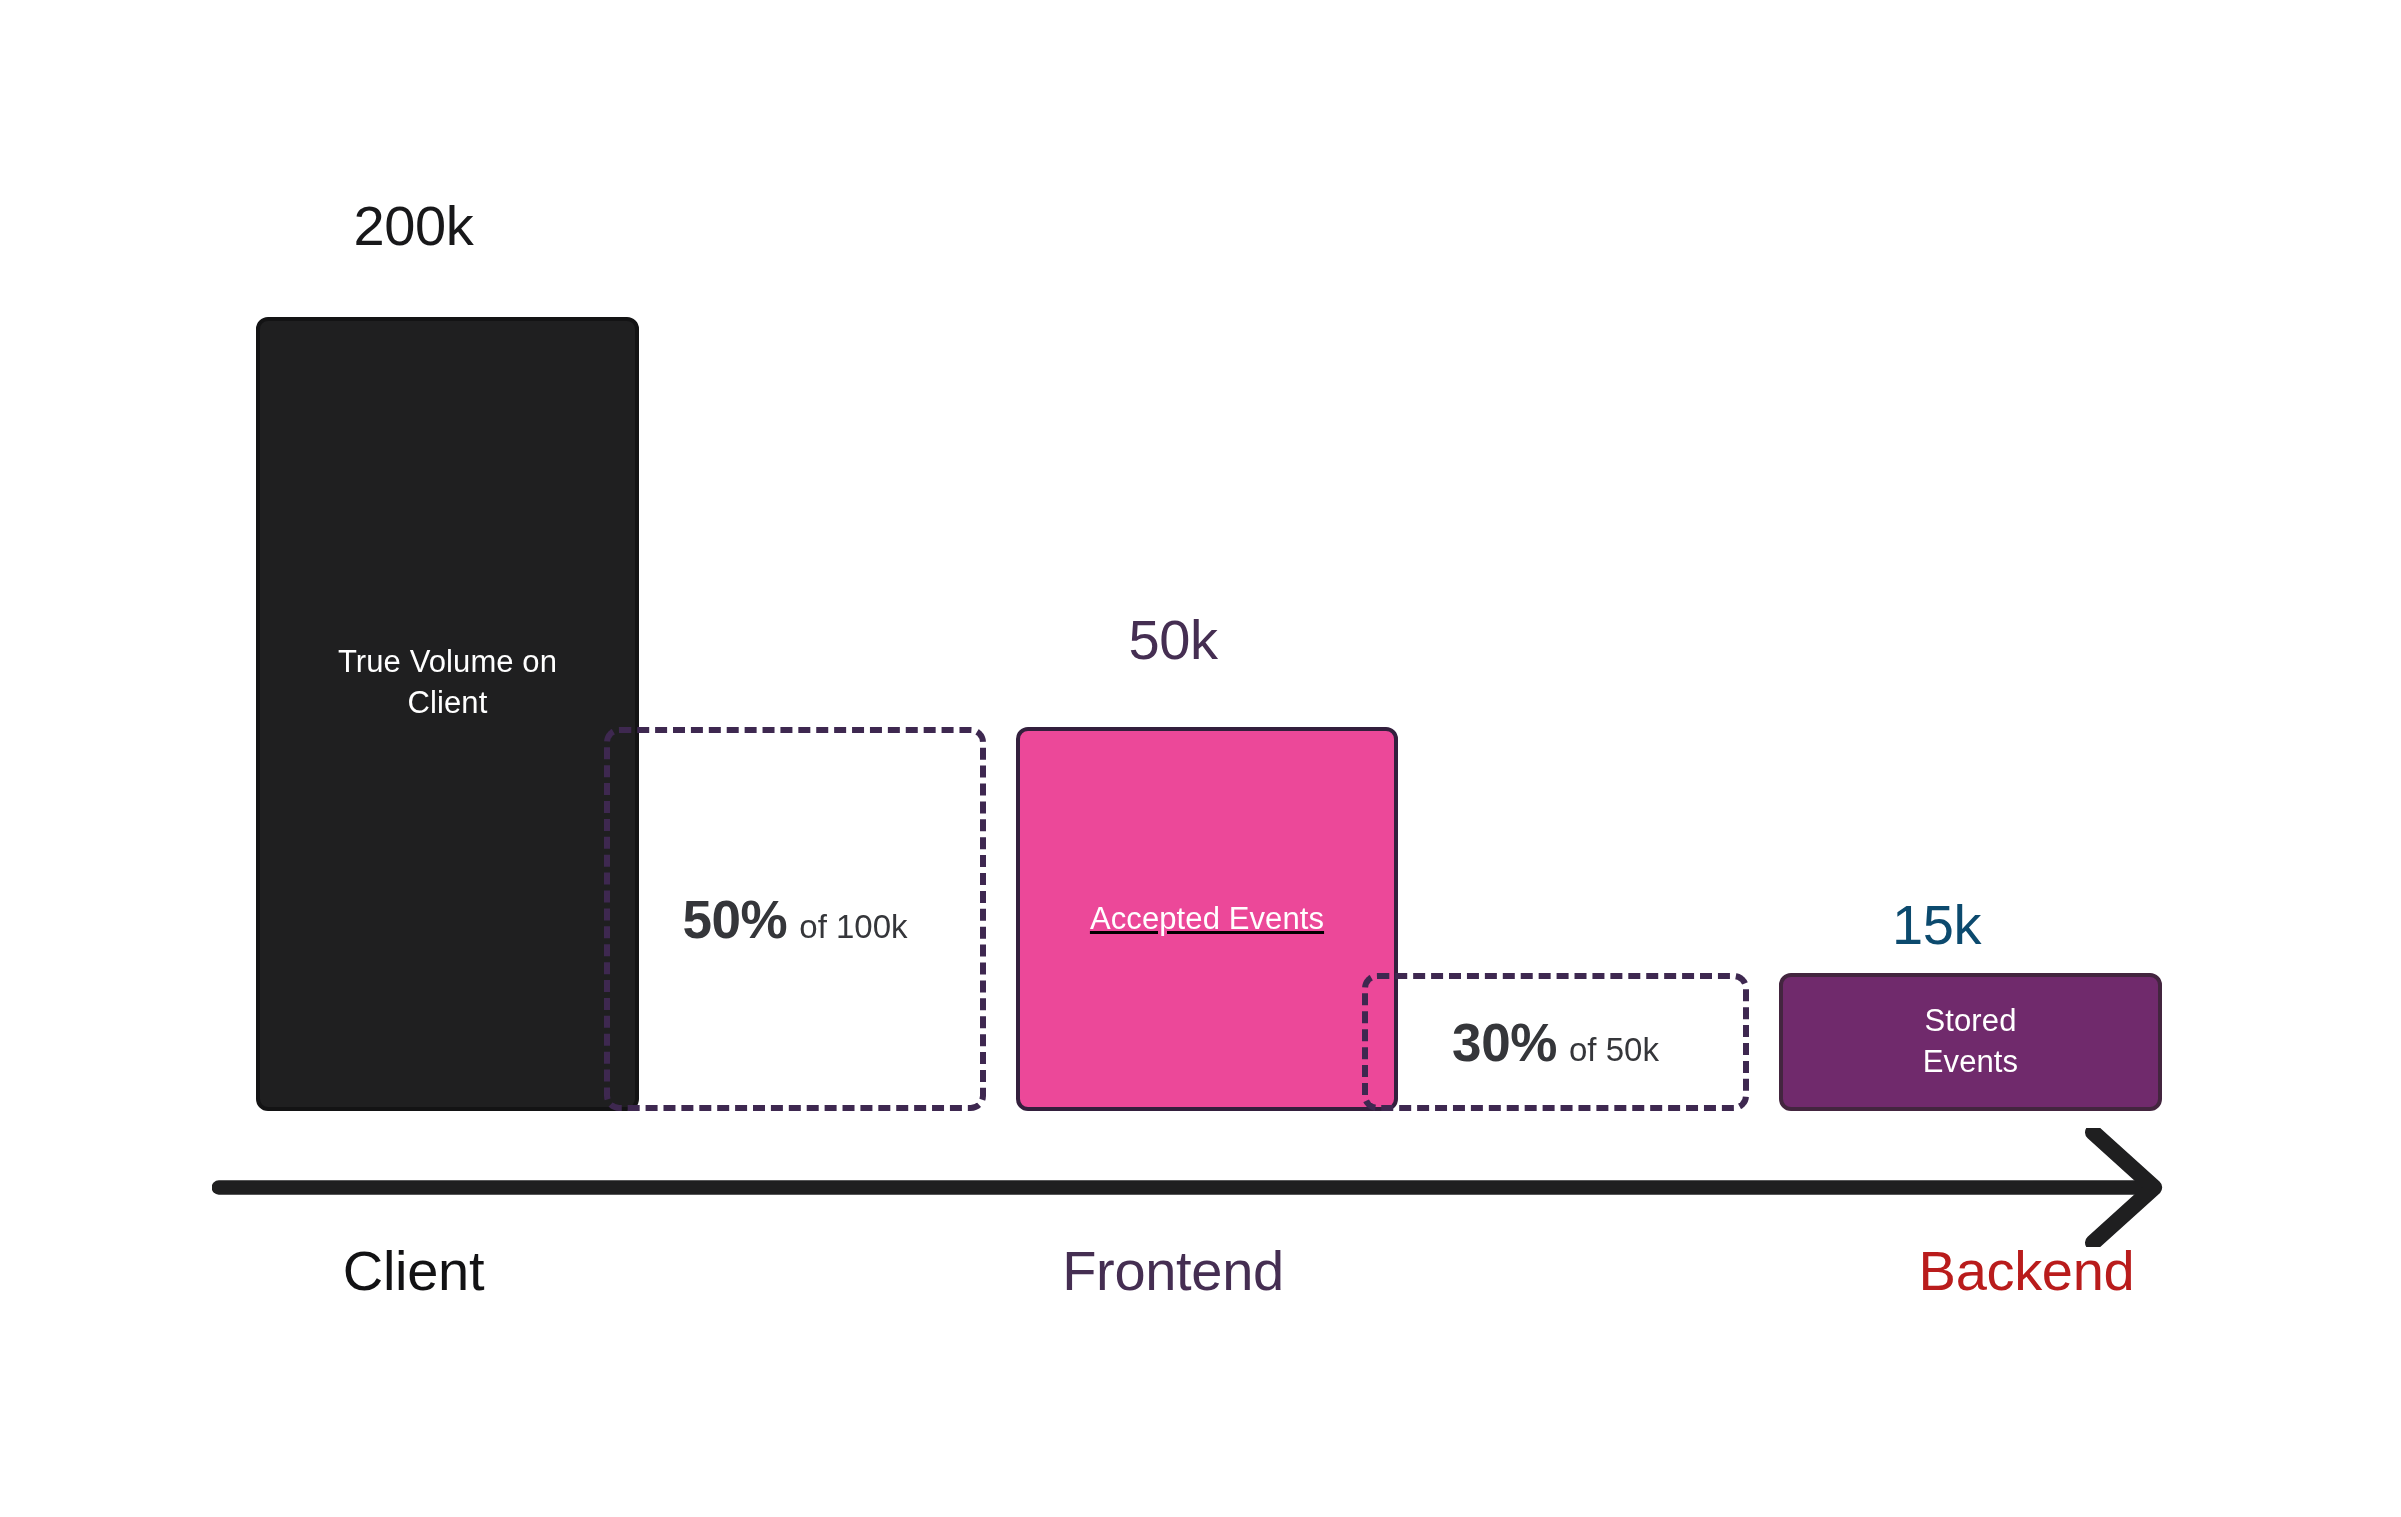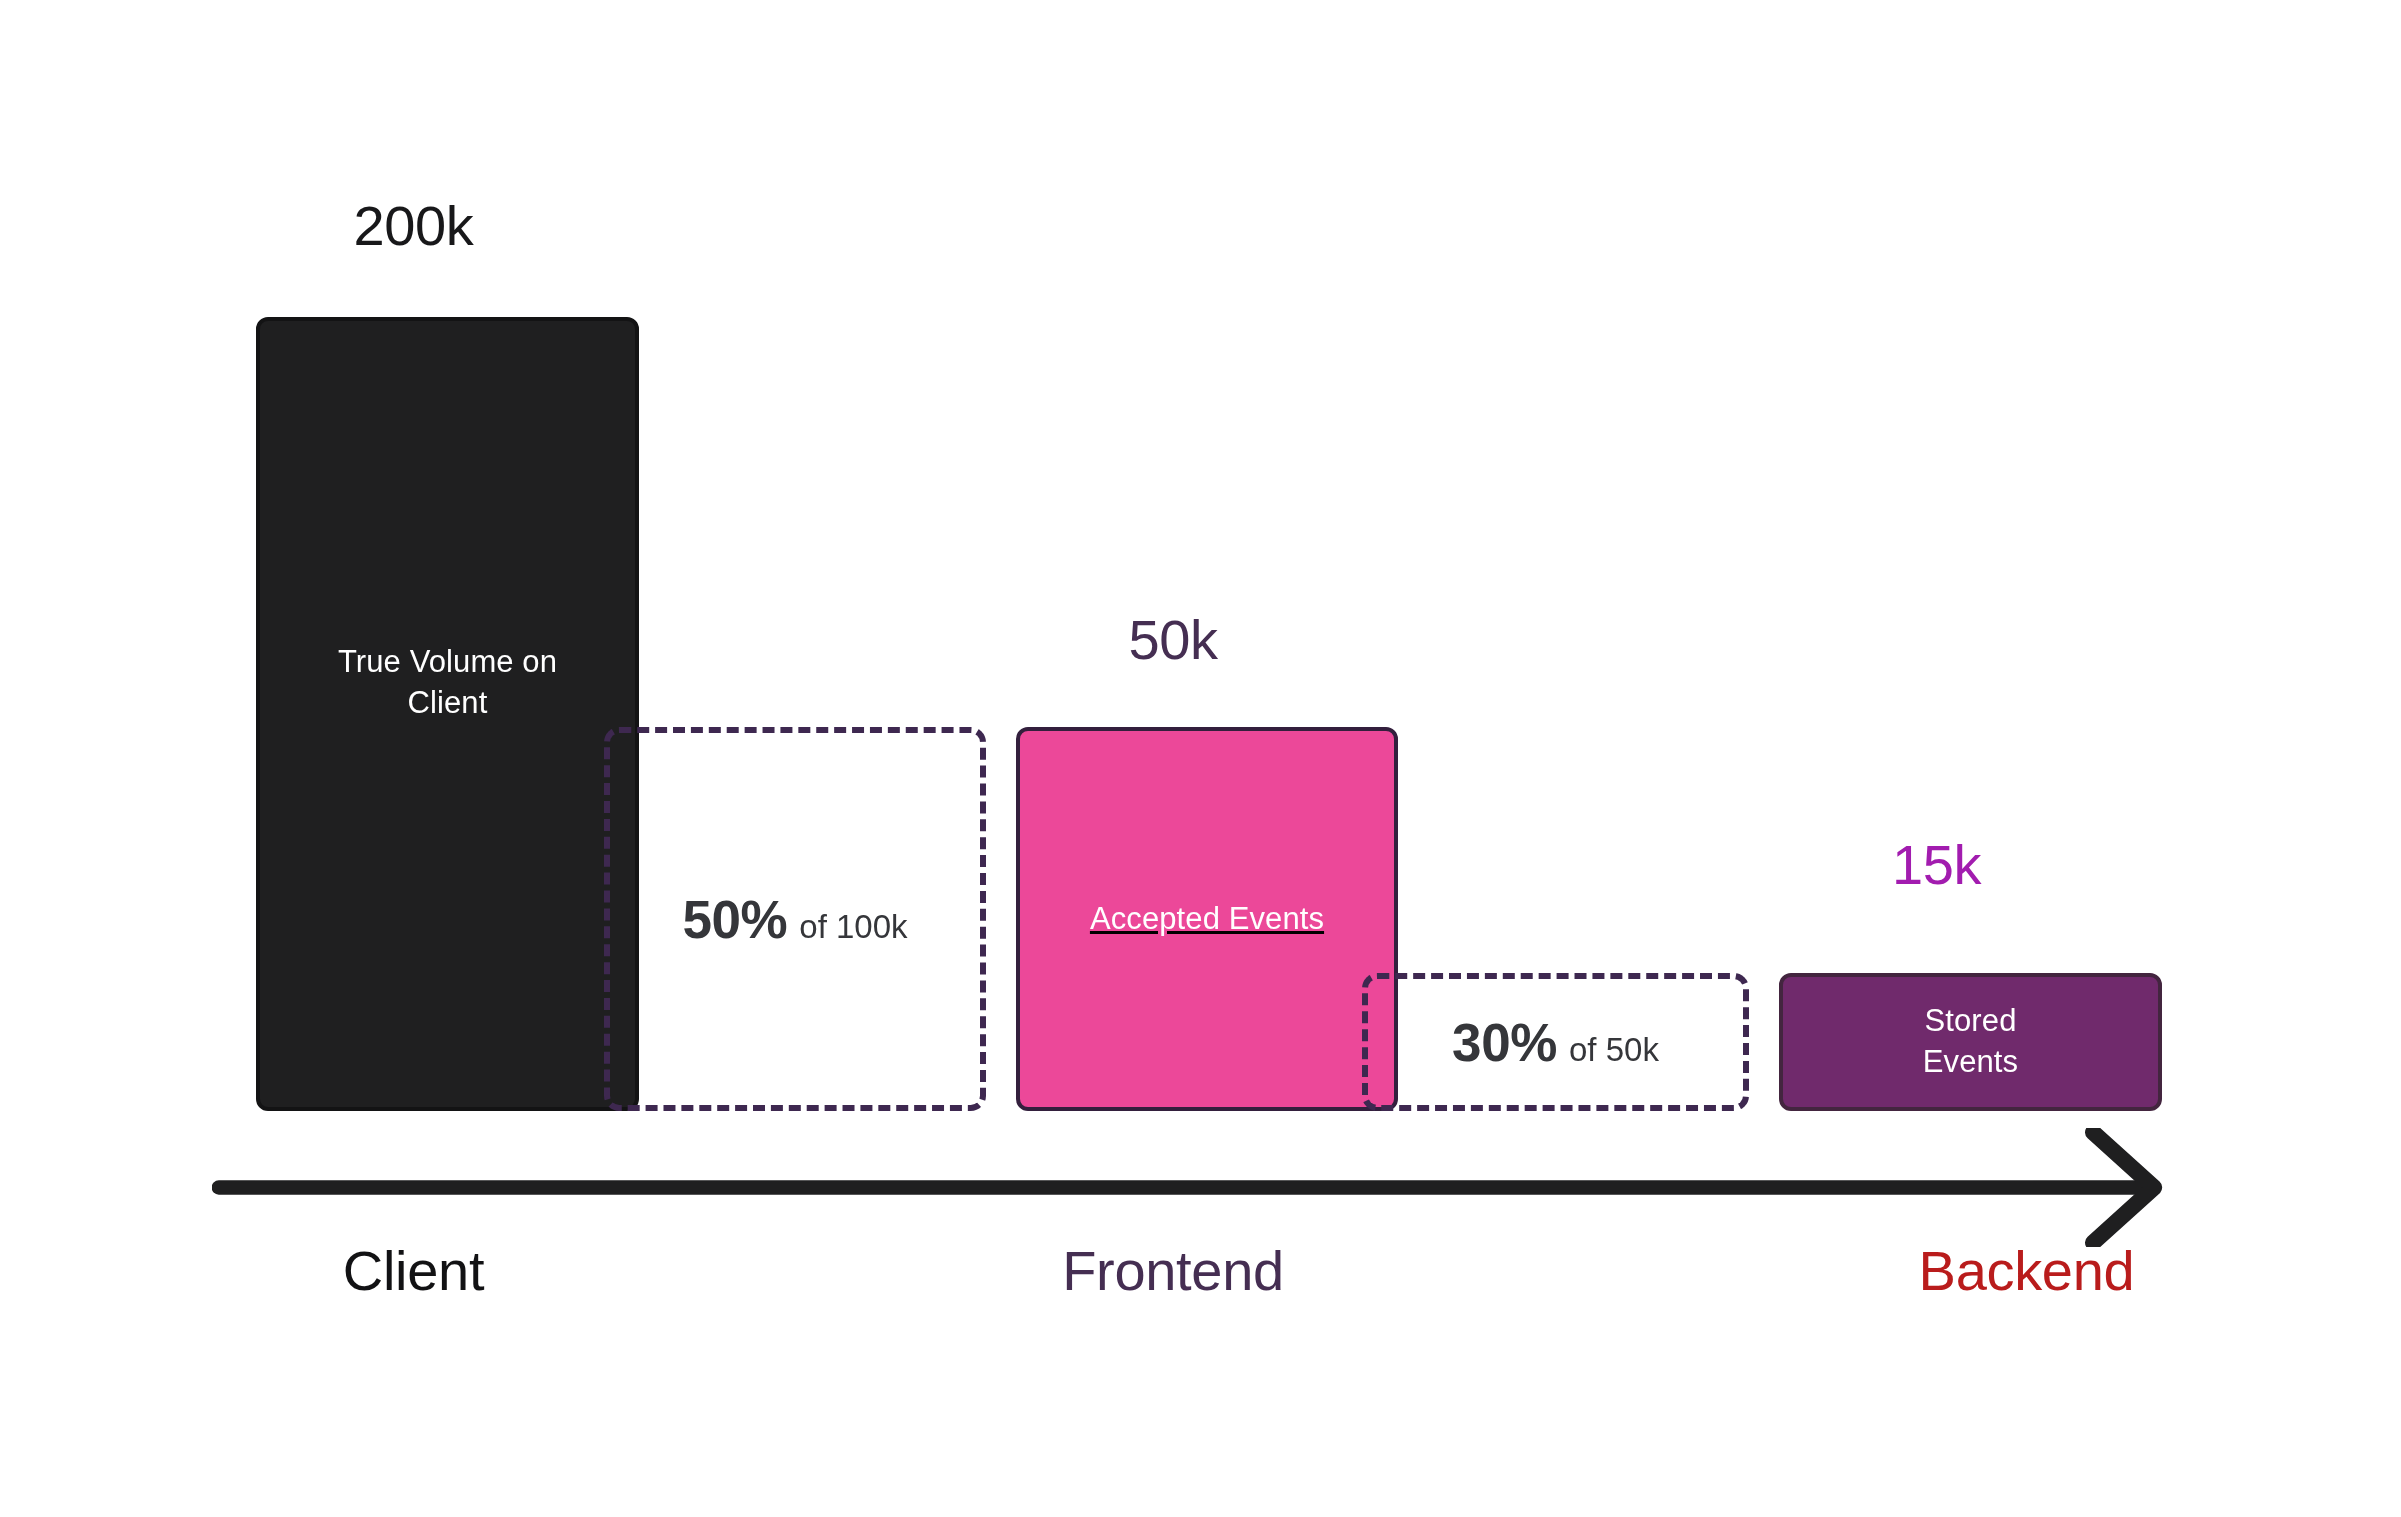--- a/index.html
+++ b/index.html
@@ -142,22 +142,22 @@
   .value-frontend {
     left: 982px;
     width: 382px;
     top: 607px;
     color: #452E52;
   }
 
   .value-backend {
     left: 1745px;
     width: 383px;
-    top: 832px;
-    color: #a21caf;
+    top: 892px;
+    color: #0c4a6e;
   }
 
   
   .axis {
     position: absolute;
     left: 212px;
     top: 1128px;
     width: 1993px;
     height: 119px;
   }

